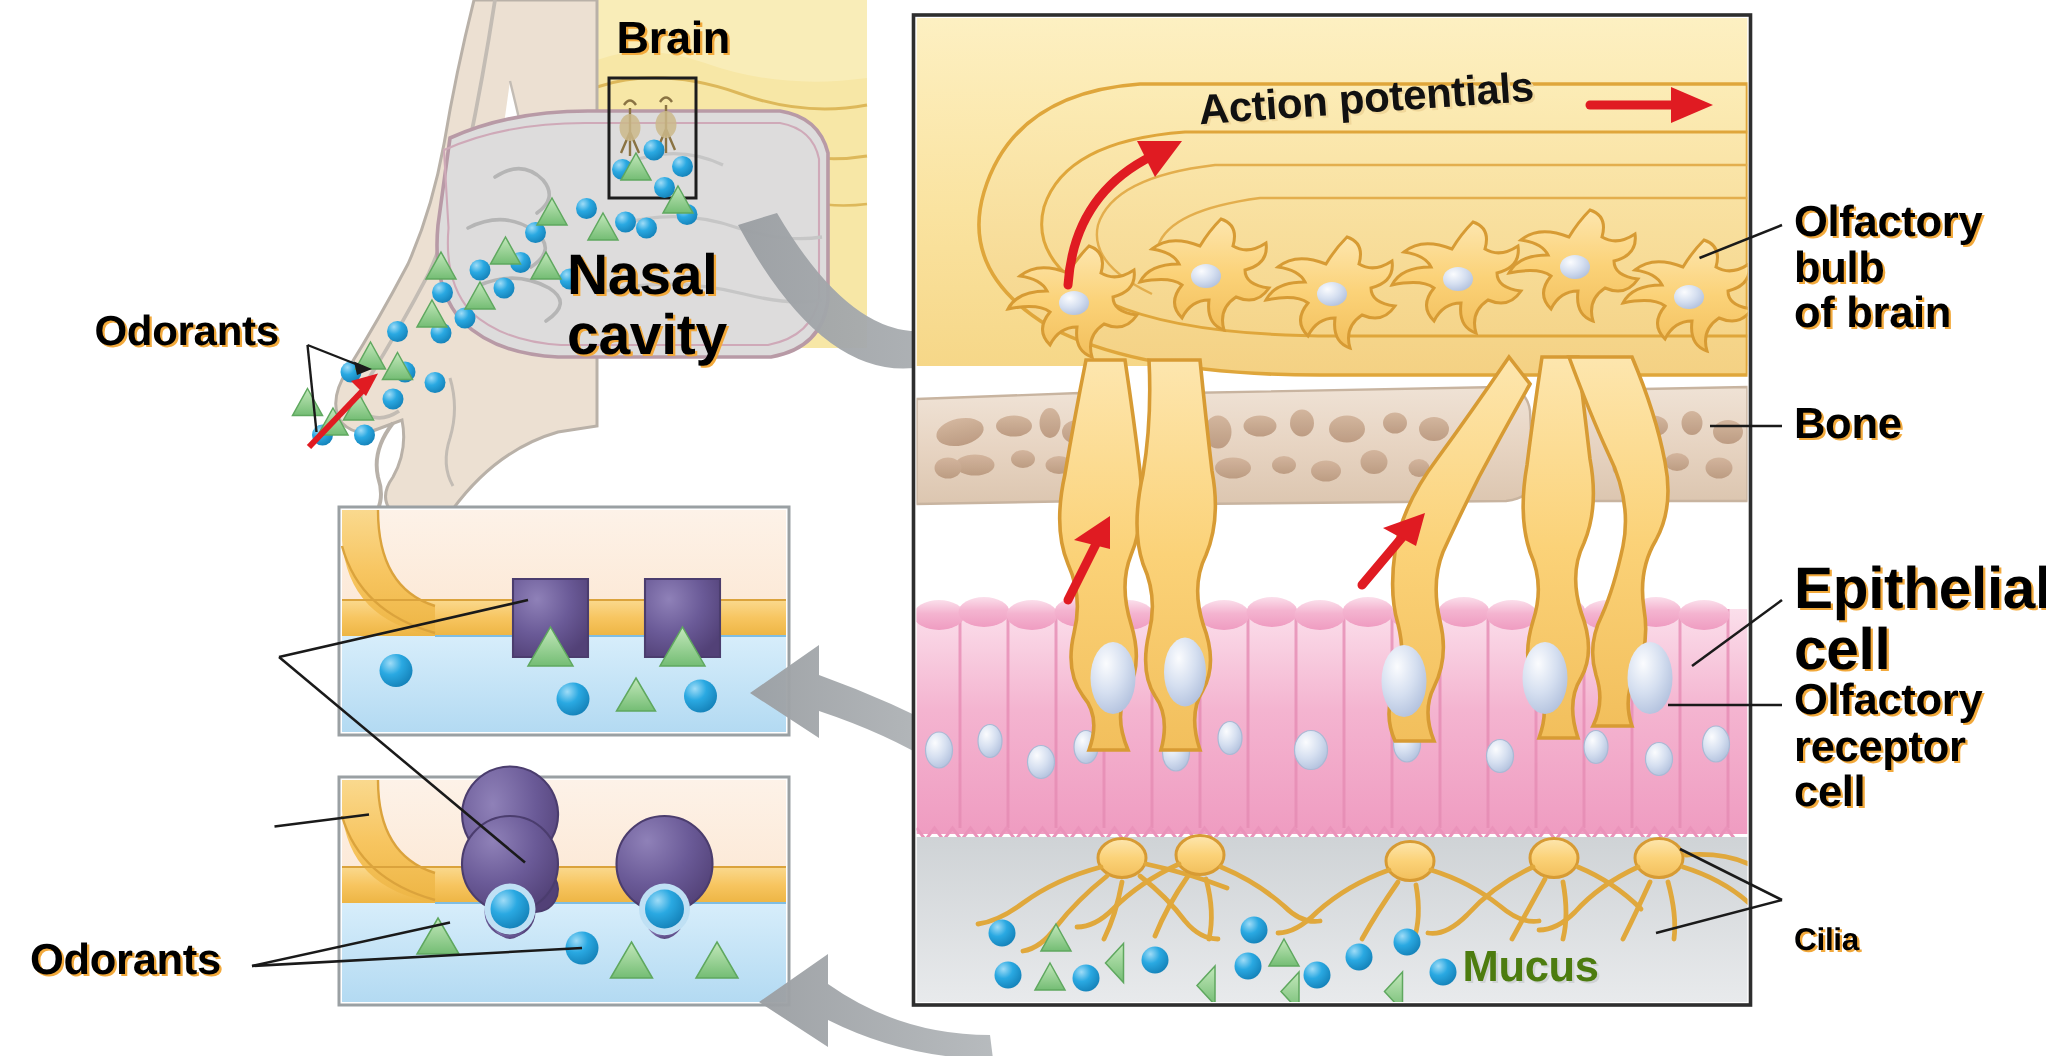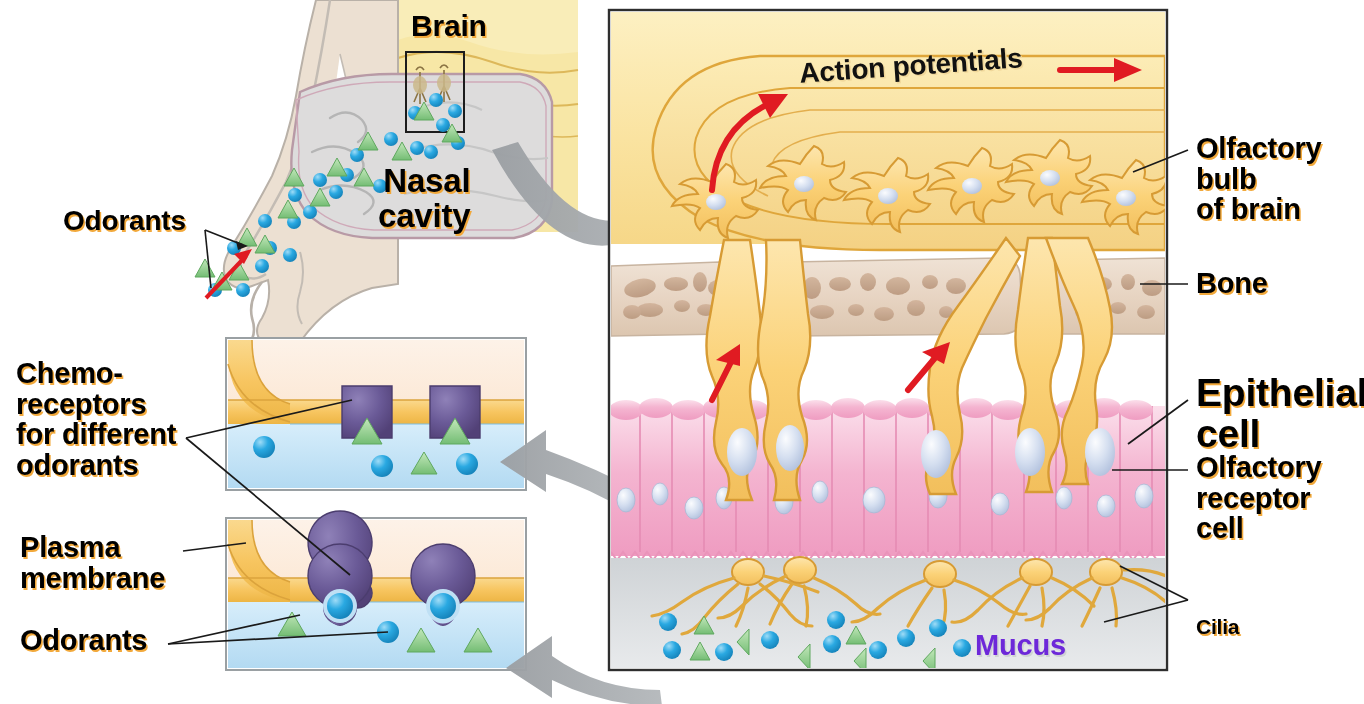--- a/index.html
+++ b/index.html
@@ -511,47 +511,41 @@
     <path d="M1188,284 L1140,284"></path>
     <path d="M1188,400 L1128,444"></path>
     <path d="M1188,470 L1112,470"></path>
     <path d="M1188,600 L1120,566"></path>
     <path d="M1188,600 L1104,622"></path>
   </g>
 </svg>
 
 <div class="lbl lbl-shadow" style="left:411px;top:10px;font-size:30px;">Brain</div>
 
-<div class="lbl lbl-shadow" style="left:378px;top:164px;font-size:33px;text-align:right;">Nasal
+<div class="lbl lbl-shadow" style="left:378px;top:164px;font-size:38px;">Nasal
 cavity</div>
 
 <div class="lbl lbl-shadow" style="left:63px;top:206px;font-size:28px;">Odorants</div>
 
-<div class="lbl lbl-shadow" style="left:16px;top:358px;font-size:29px;">Chemo-
-receptors
-for different
-odorants</div>
-
-<div class="lbl lbl-shadow" style="left:20px;top:532px;font-size:29px;">Plasma
-membrane</div>
+
 
 <div class="lbl lbl-shadow" style="left:20px;top:625px;font-size:29px;">Odorants</div>
 
 <div class="lbl" style="left:799px;top:51px;font-size:28px;color:#111;text-shadow:1.5px 1.5px 0 #f0d79a;transform:rotate(-4deg);">Action potentials</div>
 
 <div class="lbl lbl-shadow" style="left:1196px;top:133px;font-size:29px;">Olfactory
 bulb
 of brain</div>
 
 <div class="lbl lbl-shadow" style="left:1196px;top:268px;font-size:29px;text-align:right;">Bone</div>
 
 <div class="lbl lbl-shadow" style="left:1196px;top:372px;font-size:39px;">Epithelial
 cell</div>
 
 <div class="lbl lbl-shadow" style="left:1196px;top:452px;font-size:29px;">Olfactory
 receptor
 cell</div>
 
 <div class="lbl lbl-shadow" style="left:1196px;top:584px;font-size:21px;margin-top:32px;">Cilia</div>
 
-<div class="lbl" style="left:975px;top:630px;font-size:29px;color:#6d28d9;text-shadow:1.5px 1.5px 0 #cfd2d4;">Mucus</div>
+<div class="lbl" style="left:975px;top:630px;font-size:29px;color:#4d7c0f;text-shadow:1.5px 1.5px 0 #cfd2d4;">Mucus</div>
 
 </div>
 
 </body></html>

